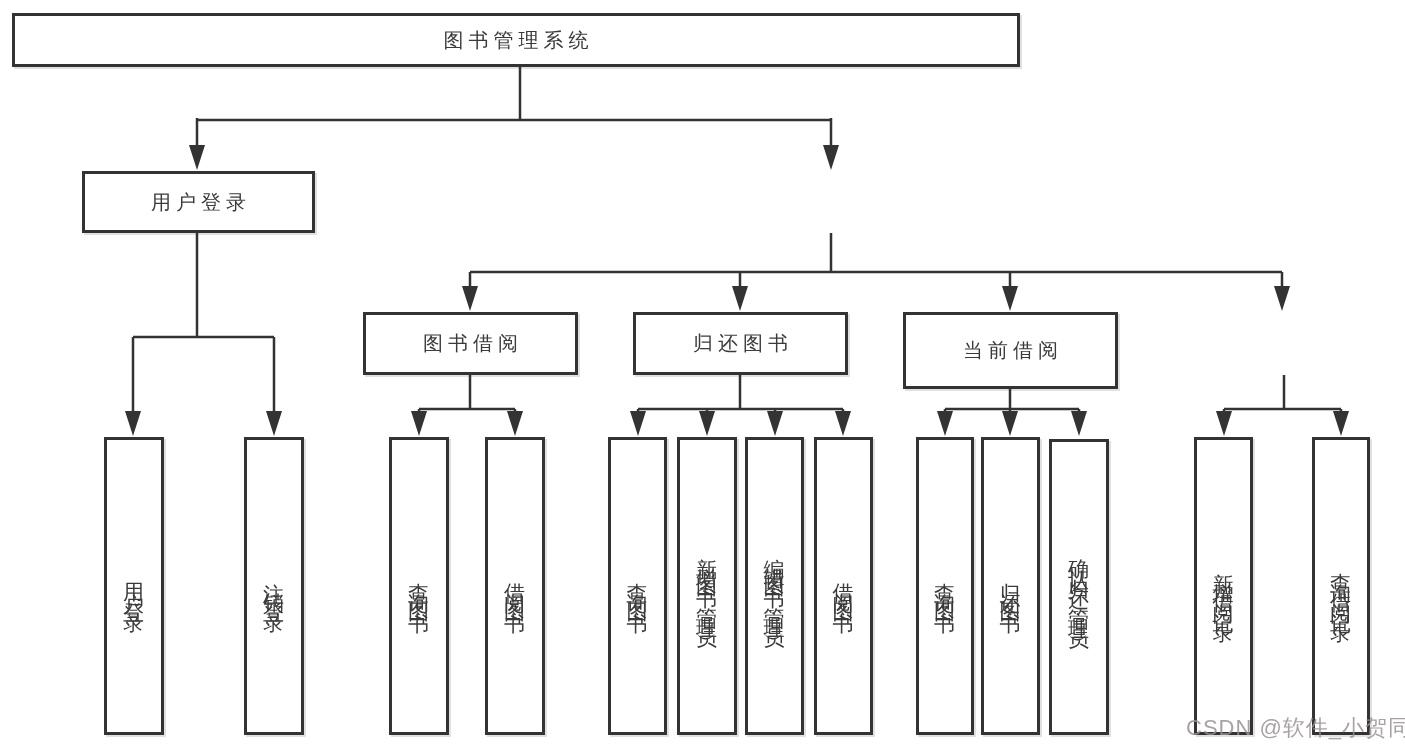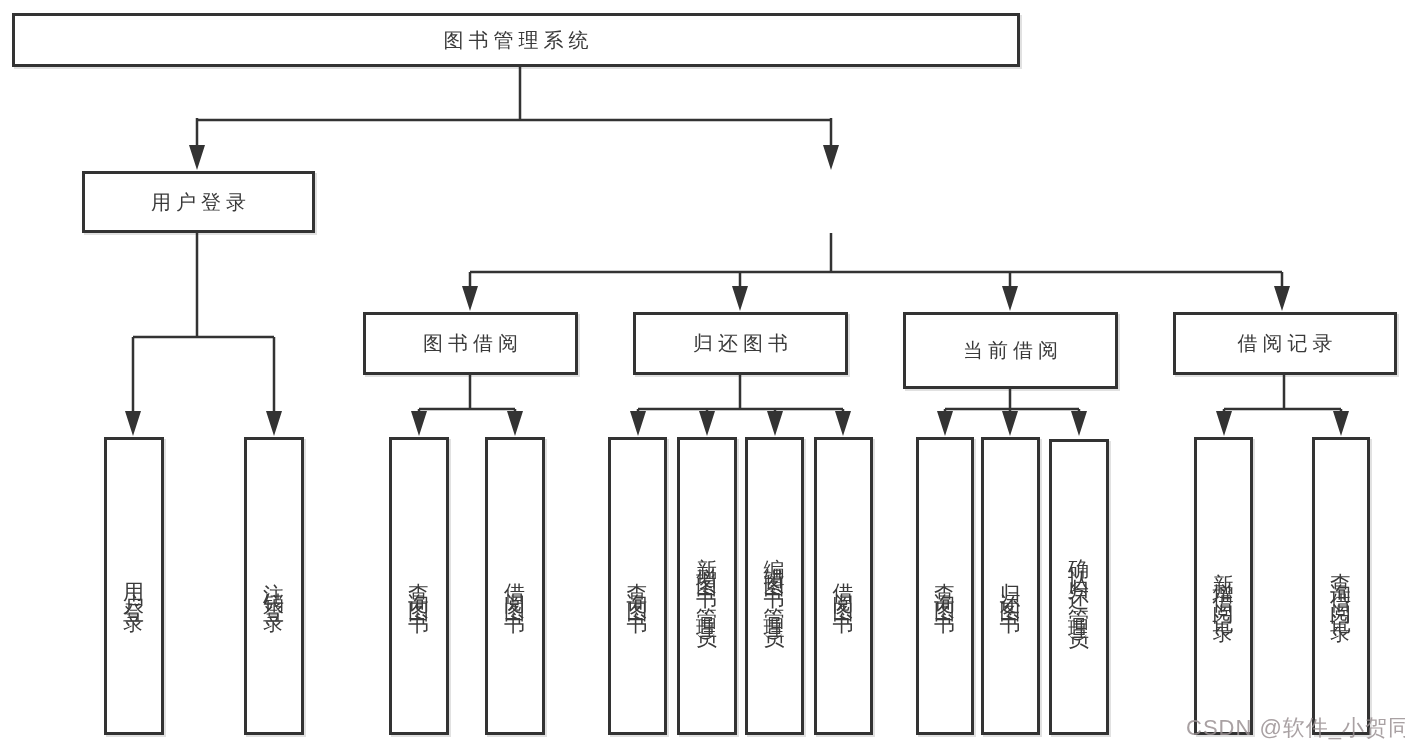--- a/index.html
+++ b/index.html
@@ -64,23 +64,20 @@
 
   <div class="node" style="left:363px;top:312px;width:215px;height:63px">
     <span class="lbl">图书借阅</span>
   </div>
   <div class="node" style="left:633px;top:312px;width:215px;height:63px">
     <span class="lbl">归还图书</span>
   </div>
   <div class="node" style="left:903px;top:312px;width:215px;height:77px">
     <span class="lbl">当前借阅</span>
   </div>
-  <div class="node" style="left:1173px;top:312px;width:224px;height:63px">
-    <span class="lbl">借阅记录</span>
-  </div>
 
   <div class="node v" style="left:104px;top:437px;width:60px;height:298px">
     <span class="lbl">用户登录</span>
   </div>
   <div class="node v" style="left:244px;top:437px;width:60px;height:298px">
     <span class="lbl">注销登录</span>
   </div>
 
   <div class="node v" style="left:389px;top:437px;width:60px;height:298px">
     <span class="lbl">查询图书</span>

